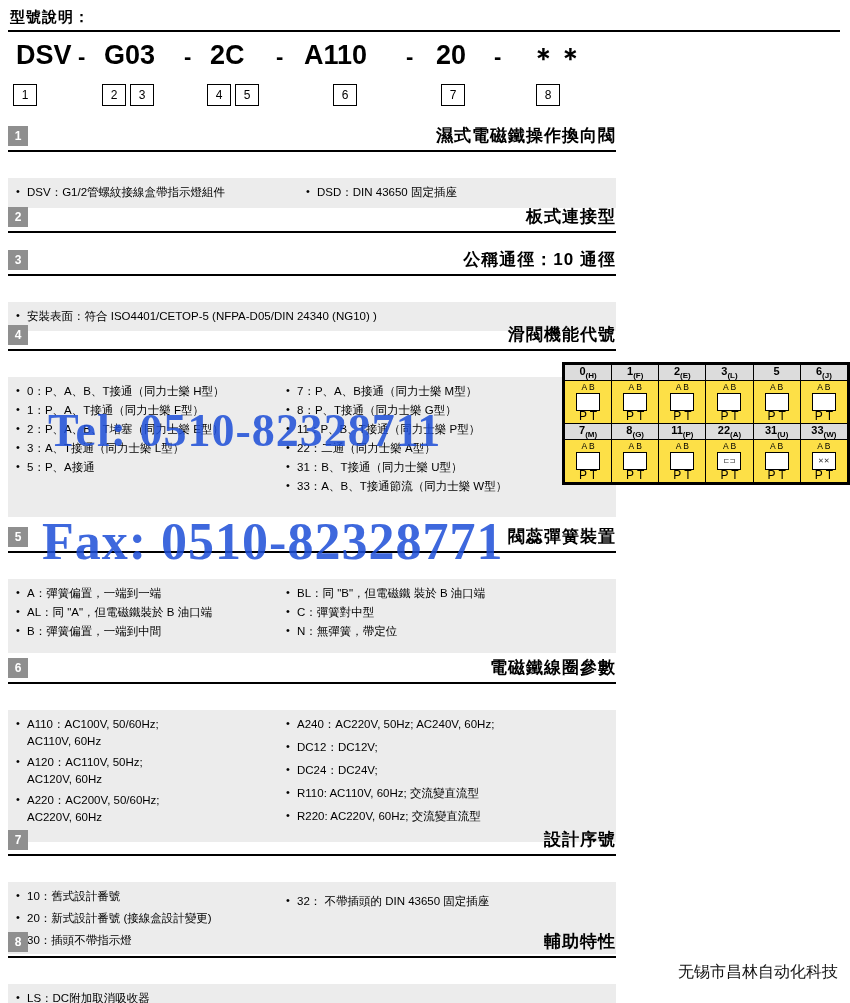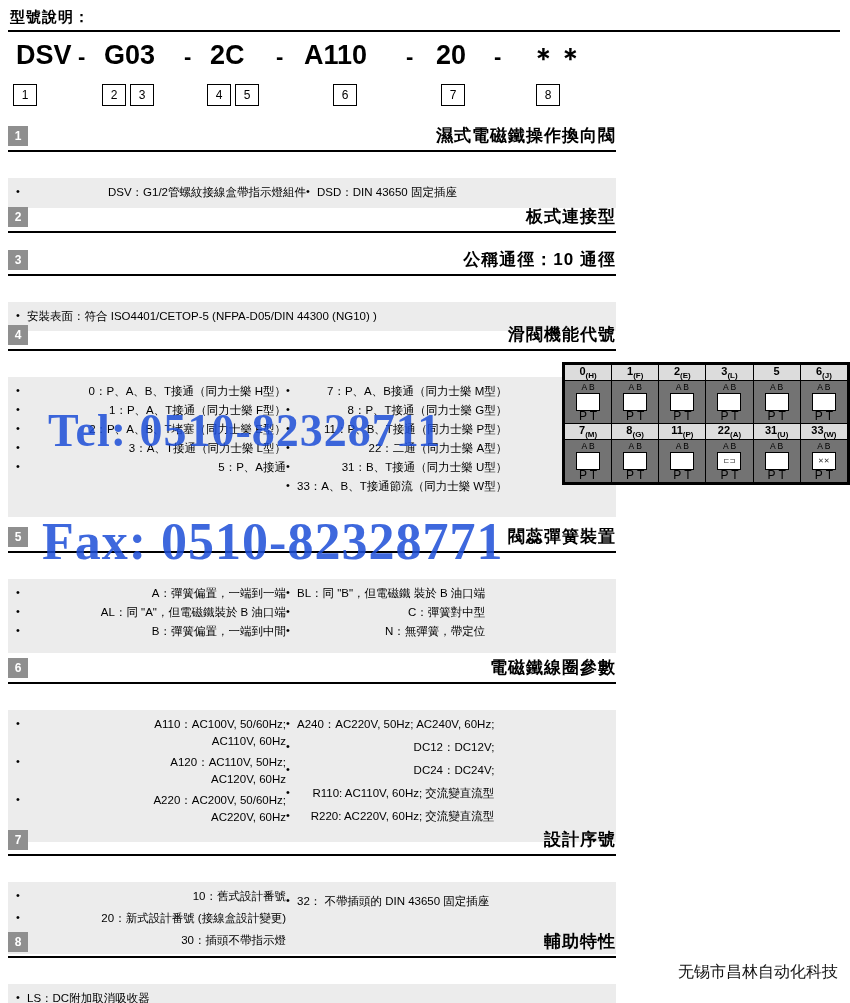--- a/index.html
+++ b/index.html
@@ -67,29 +67,28 @@
   }
   .bul{
     position:relative;padding-left:11px;margin:0 0 2px 0;
     font-size:11.5px;
   }
   .bul:before{
     content:"•";position:absolute;left:0;top:-1px;font-size:11px;
   }
   .col2{
     display:flex;
-    text-align:right;
   }
   .col2 > div{flex:0 0 auto;}
 
   
   .spool-table{
     position:absolute;left:562px;
     border:2px solid #000;
-    background:#737373;
+    background:#fde047;
     font-size:10px;
   }
   .spool-table table{border-collapse:collapse;}
   .spool-table td{
     border:1px solid #000;
     width:48px;
     text-align:center;
     vertical-align:middle;
     padding:0;
   }
@@ -181,21 +180,21 @@
     </div>
   </div>
 
   <div class="sec" style="top:250px;">
     <div class="sec-head">
       <span class="sec-num">3</span>
       <span class="sec-title">公稱通徑：10 通徑</span>
       <span class="sec-rule"></span>
     </div>
     <div class="sec-body" style="height:17px;">
-      <div class="bul">安裝表面：符合 ISO4401/CETOP-5 (NFPA-D05/DIN 44300 (NG10) )</div>
+      <div class="bul">安裝表面：符合 ISO4401/CETOP-5 (NFPA-D05/DIN 24340 (NG10) )</div>
     </div>
   </div>
 
   <div class="sec" style="top:325px;">
     <div class="sec-head">
       <span class="sec-num">4</span>
       <span class="sec-title">滑閥機能代號</span>
       <span class="sec-rule"></span>
     </div>
     <div class="sec-body" style="height:128px;">

